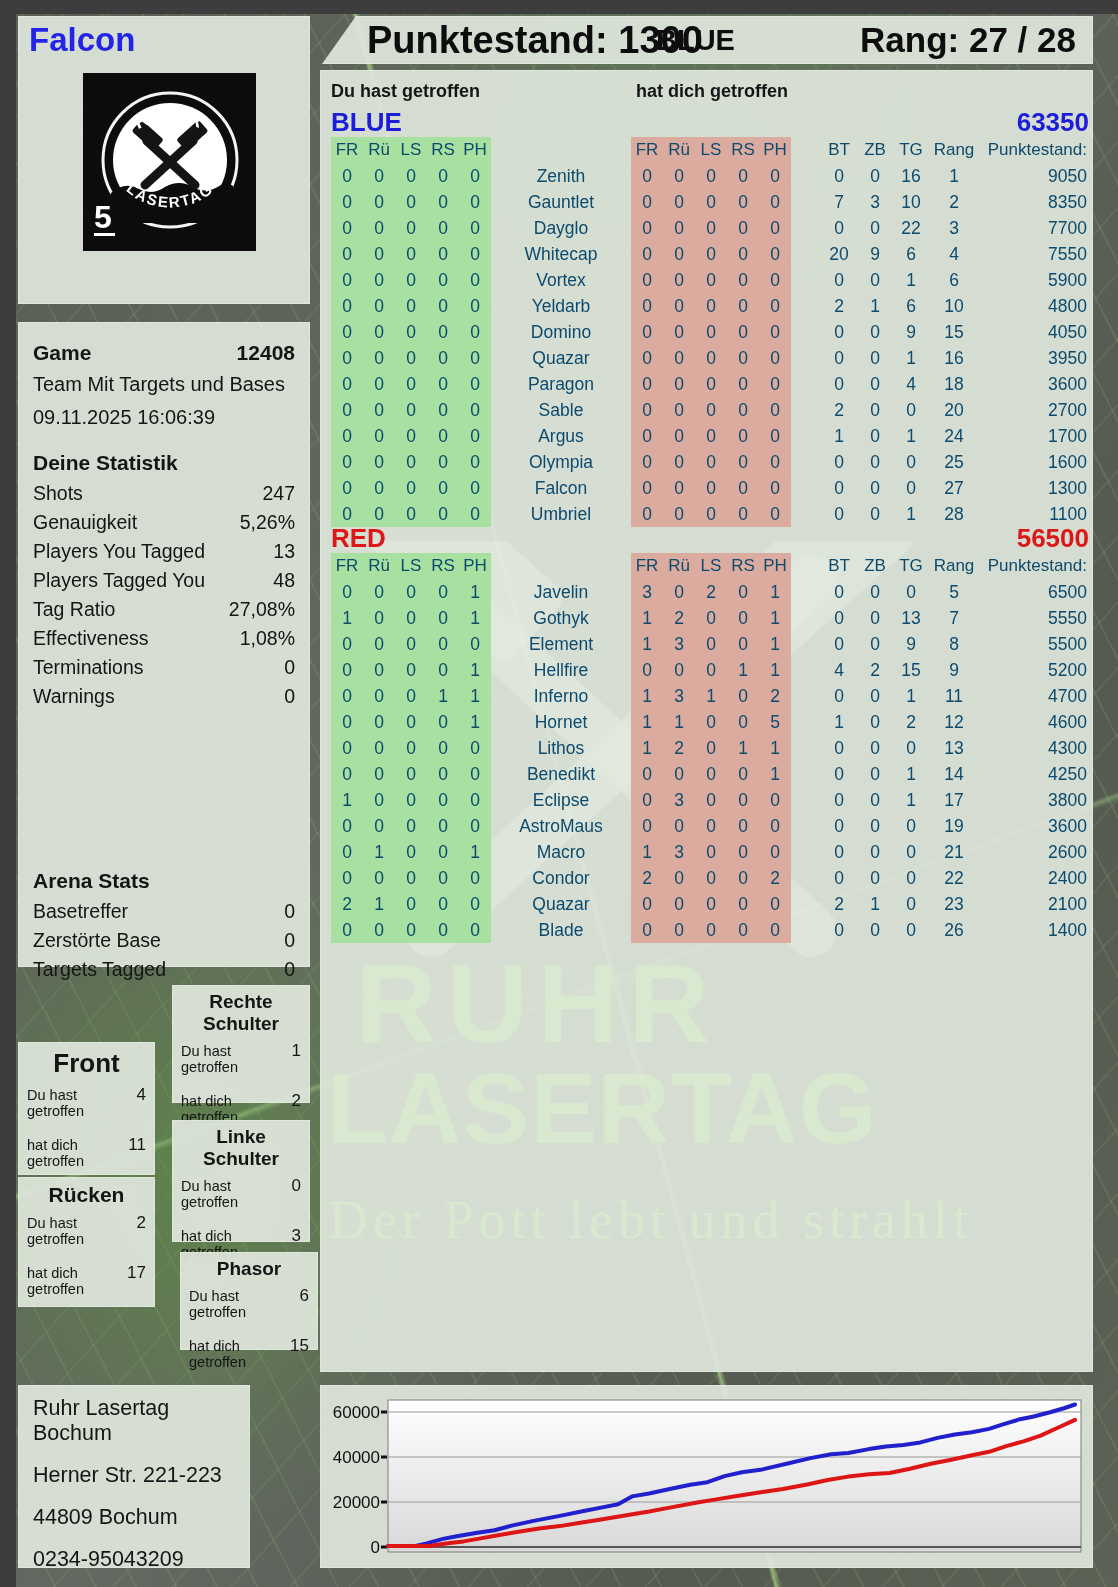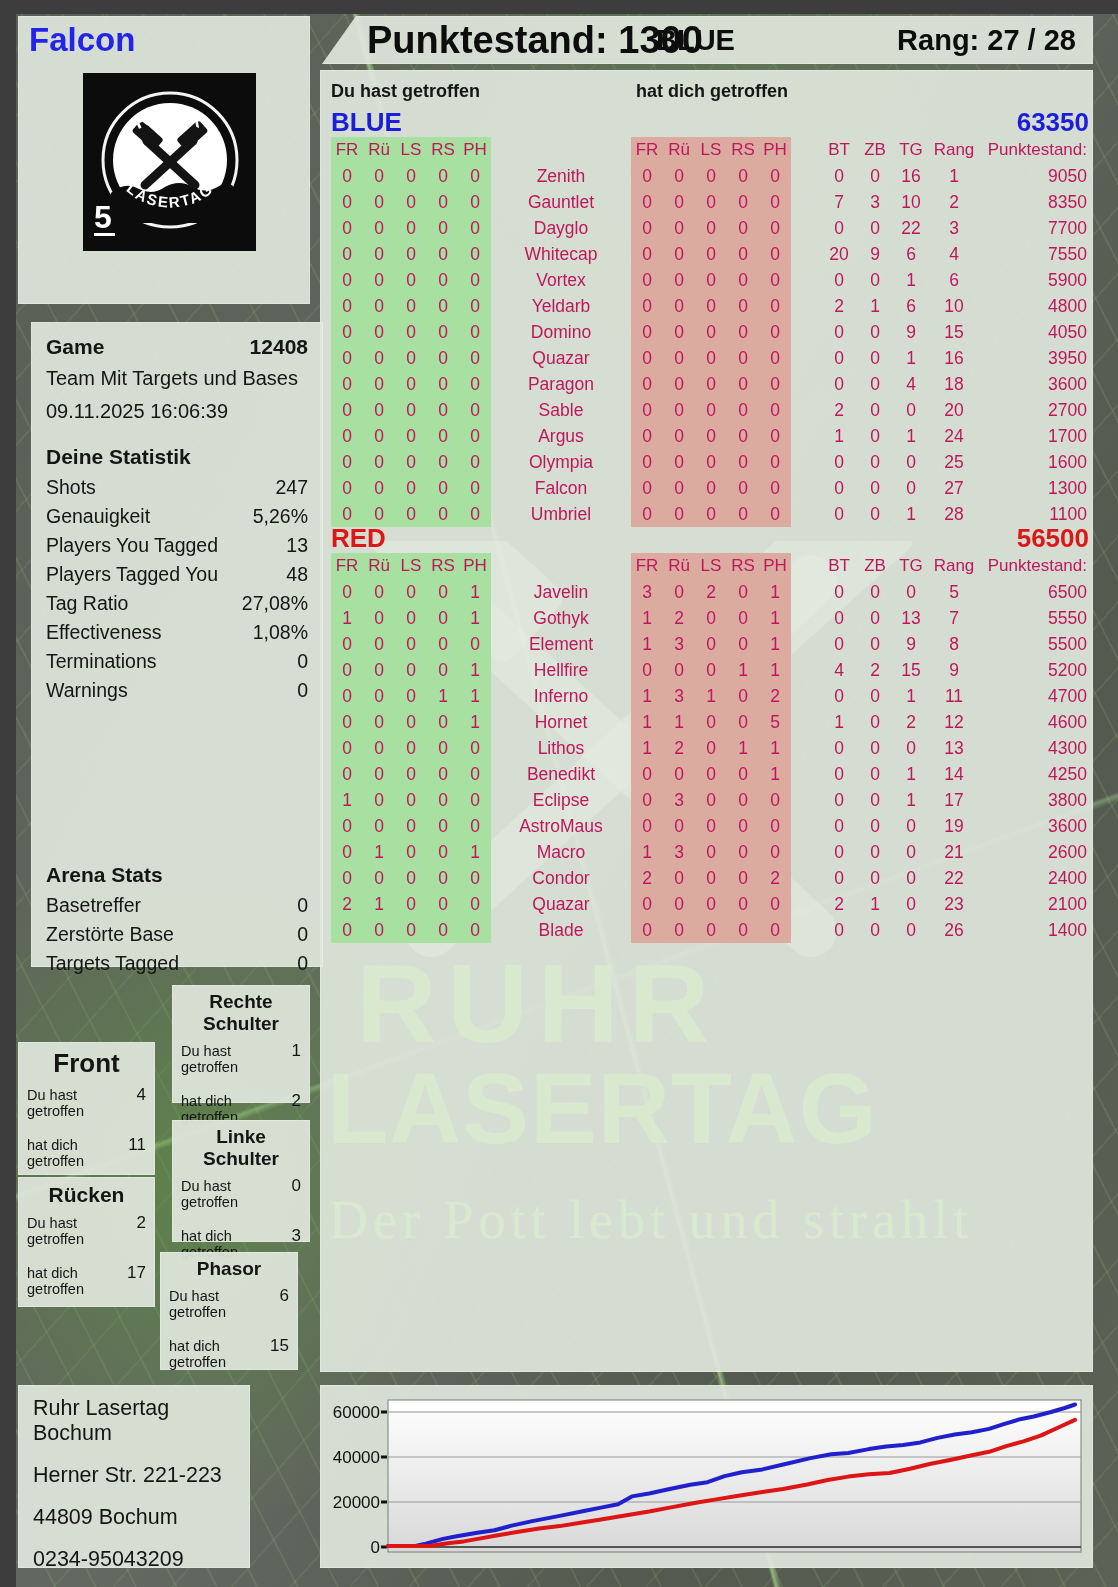--- a/index.html
+++ b/index.html
@@ -30,67 +30,67 @@
   
   .falcon-panel{left:18px;top:16px;width:292px;height:288px;}
   .player-name{position:absolute;left:10px;top:4px;font-size:33px;font-weight:bold;color:#2424e8;}
   .logo-box{position:absolute;left:64px;top:56px;width:173px;height:178px;}
   
   .header-panel{left:322px;top:16px;width:771px;height:48px;
     clip-path:polygon(34px 0, 100% 0, 100% 100%, 0 100%);
     display:flex;align-items:center;}
   .header-panel .score{position:absolute;left:44px;font-size:38px;font-weight:bold;color:#0d0d0d;}
   .header-panel .team{position:absolute;left:333px;font-size:29px;font-weight:bold;color:#0d0d0d;}
-  .header-panel .rang{position:absolute;right:16px;font-size:29px;font-weight:bold;color:#0d0d0d;}
+  .header-panel .rang{position:absolute;right:16px;font-size:35px;font-weight:bold;color:#0d0d0d;}
   
   .main-panel{left:320px;top:70px;width:773px;height:1302px;}
   .hit-labels{position:absolute;top:10px;left:10px;right:10px;font-size:18px;font-weight:bold;}
   .hit-labels .l2{position:absolute;left:305px;top:0;}
   .team-section{position:absolute;left:10px;width:758px;}
   .team-head{display:flex;justify-content:space-between;height:30px;align-items:center;}
   .team-name{font-size:26px;font-weight:bold;}
   .team-total{font-size:26px;font-weight:bold;}
   .team-table{position:relative;}
   .block{position:absolute;top:0;bottom:0;width:160px;}
   .block.green{left:0;background:#a7e0a0;}
   .block.red{left:300px;background:#dcab9f;}
   .trow{
     position:relative;display:grid;height:26px;align-items:center;
     grid-template-columns:repeat(5,32px) 140px repeat(5,32px) 30px 36px 36px 36px 50px 1fr;
-    font-size:17.5px;color:#be185d;
+    font-size:17.5px;color:#0c4a6e;
   }
   .trow.thead{font-size:17px;}
   .trow .c{text-align:center;}
   .trow .pk{text-align:right;padding-right:2px;}
   
   .wm{position:absolute;color:#d9ecd0;pointer-events:none;}
   .wm-hammers{left:20px;top:470px;opacity:.5;}
   .wm-ruhr{left:35px;top:868px;font-size:112px;font-weight:bold;letter-spacing:10px;opacity:.82;}
   .wm-lasertag{left:6px;top:980px;font-size:100px;font-weight:bold;letter-spacing:1px;opacity:.82;}
   .wm-tagline{left:8px;top:1118px;font-size:54px;font-family:"Liberation Serif","DejaVu Serif",serif;letter-spacing:5px;opacity:.85;}
   
-  .game-panel{left:18px;top:322px;width:292px;height:645px;padding:12px 14px;margin-left:13px;}
+  .game-panel{left:18px;top:322px;width:292px;height:645px;padding:18px 14px;}
   .g-row{display:flex;justify-content:space-between;font-size:21px;font-weight:bold;margin-bottom:8px;}
   .g-line{font-size:20px;margin-bottom:10px;}
   .sec-title{font-size:21px;font-weight:bold;margin:22px 0 4px 0;}
   .stat-row{display:flex;justify-content:space-between;font-size:19.5px;line-height:29px;}
   .arena-gap{height:136px;}
   
   .bp{padding:5px 8px;}
   .bp-title{text-align:center;font-size:19px;font-weight:bold;margin-bottom:6px;}
   .bp-row{display:flex;justify-content:space-between;align-items:baseline;margin-bottom:16px;}
   .bp-row .lbl{font-size:14.5px;}
   .bp-row .val{font-size:17px;}
   .bp-rechte{left:172px;top:985px;width:138px;height:118px;}
   .bp-front{left:18px;top:1042px;width:137px;height:133px;}
   .bp-front .bp-title{font-size:26px;}
   .bp-linke{left:172px;top:1120px;width:138px;height:122px;}
   .bp-ruecken{left:18px;top:1177px;width:137px;height:130px;}
   .bp-ruecken .bp-title{font-size:21px;}
-  .bp-phasor{left:160px;top:1252px;width:138px;height:118px;}
+  .bp-phasor{left:180px;top:1252px;width:138px;height:98px;}
   
   .address-panel{left:18px;top:1385px;width:232px;height:183px;padding:10px 14px;}
   .addr-line{font-size:21.5px;margin-bottom:17px;}
   .chart-panel{left:320px;top:1385px;width:773px;height:183px;}
   svg text{font-family:"Liberation Sans","DejaVu Sans",sans-serif;}
   .chart-svg text{font-size:17px;fill:#111;}
 </style>
 </head>
 <body>
 

